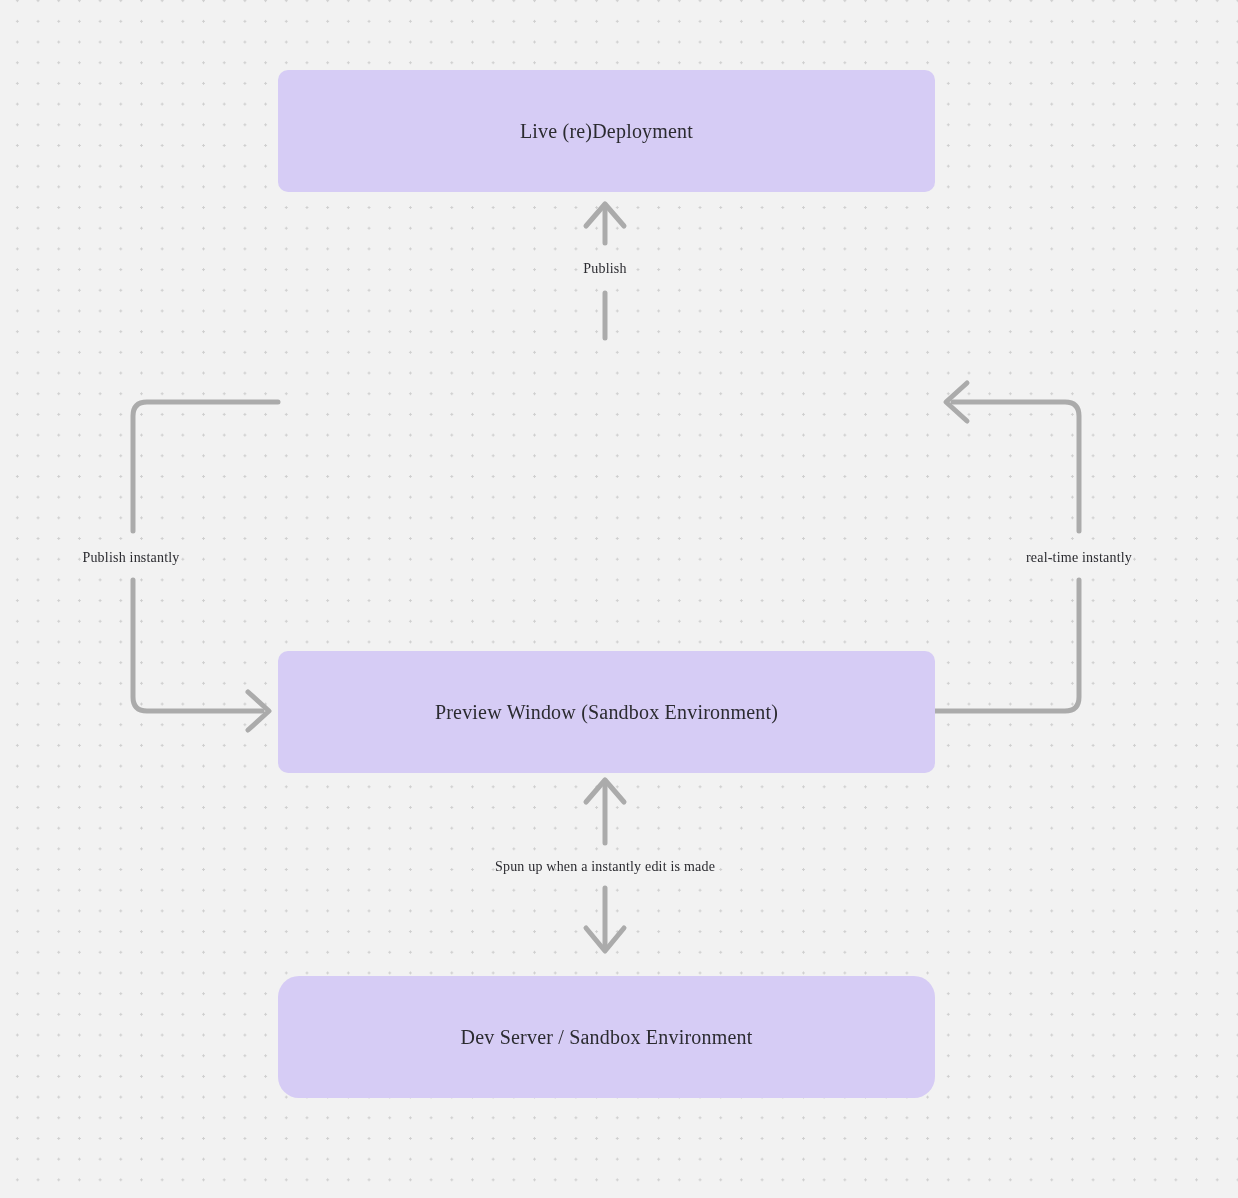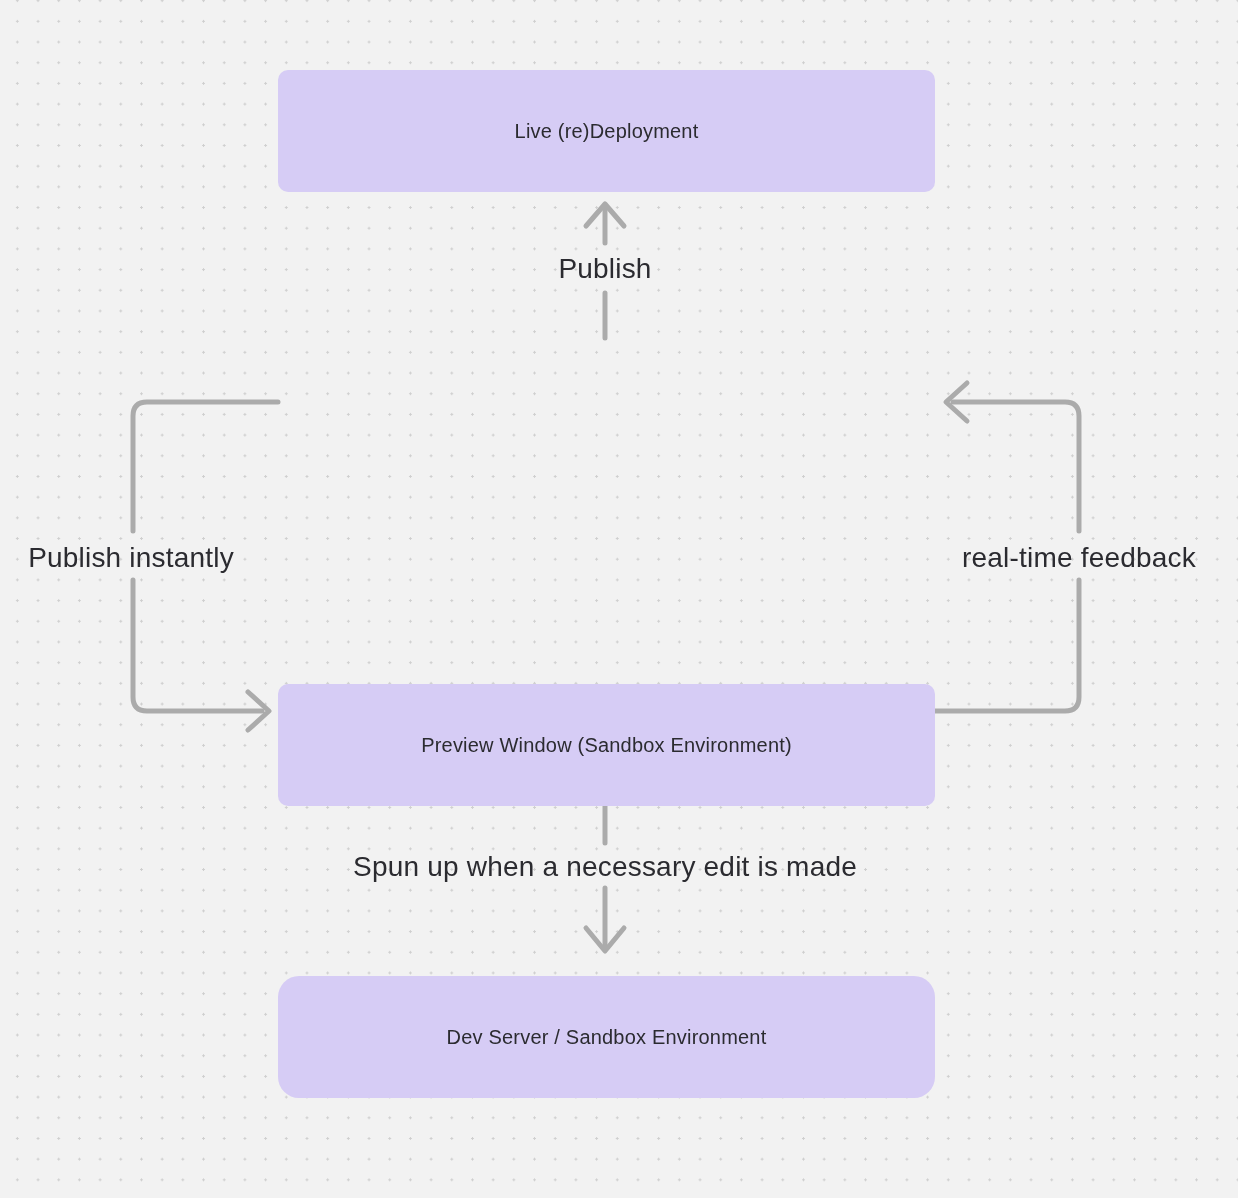--- a/index.html
+++ b/index.html
@@ -13,21 +13,21 @@
   html, body { margin: 0; padding: 0; }
   .canvas {
     position: relative;
     width: 1238px;
     height: 1198px;
     overflow: hidden;
     background-color: var(--background);
     background-image: radial-gradient(circle, var(--dot) 1.15px, transparent 1.3px);
     background-size: 20.7px 20.7px;
     background-position: 7px 11px;
-    font-family: Liberation Sans, sans-serif;
+    font-family: Liberation Serif, serif;
     color: var(--text);
   }
   .edges-svg {
     position: absolute;
     inset: 0;
     width: 100%;
     height: 100%;
   }
   .edges-svg path {
     fill: none;
@@ -45,26 +45,26 @@
     border-radius: 10px;
     display: flex;
     align-items: center;
     justify-content: center;
     font-size: 20px;
     letter-spacing: 0.2px;
     text-align: center;
   }
   .node-live    { top: 70px;  }
   .node-editor  { top: 341px; }
-  .node-preview { top: 684px; }
+  .node-preview { top: 651px; }
   .node-dev     { top: 976px; border-radius: 21px; }
   .edge-label {
     position: absolute;
     transform: translate(-50%, -50%);
-    font-size: 28px;
+    font-size: 14px;
     letter-spacing: 0.2px;
     white-space: nowrap;
   }
   .label-publish  { left: 605px;  top: 269px; }
   .label-updates  { left: 131px;  top: 558px; }
   .label-feedback { left: 1079px; top: 558px; }
   .label-spun     { left: 605px;  top: 867px; }
 </style>
 </head>
 <body>
@@ -107,16 +107,16 @@
   <div class="node node-preview">
     <span>Preview Window (Sandbox Environment)</span>
   </div>
 
   <div class="node node-dev">
     <span>Dev Server / Sandbox Environment</span>
   </div>
 
   <div class="edge-label label-publish">Publish</div>
   <div class="edge-label label-updates">Publish instantly</div>
-  <div class="edge-label label-feedback">real-time feedback</div>
-  <div class="edge-label label-spun">Spun up when a necessary edit is made</div>
+  <div class="edge-label label-feedback">real-time instantly</div>
+  <div class="edge-label label-spun">Spun up when a instantly edit is made</div>
 
 </div>
 
 </body></html>

